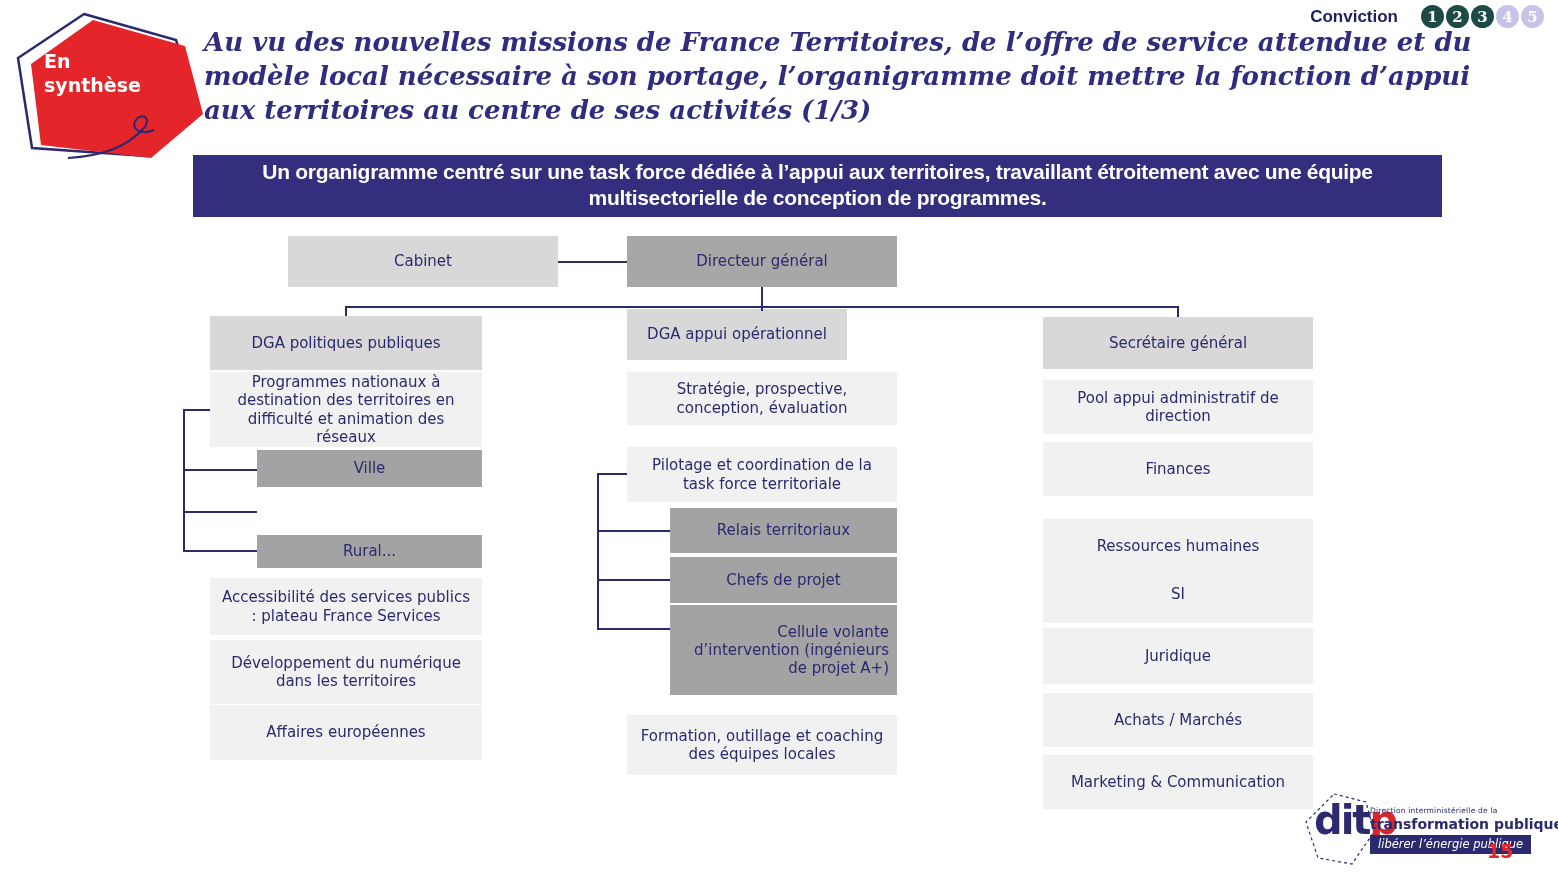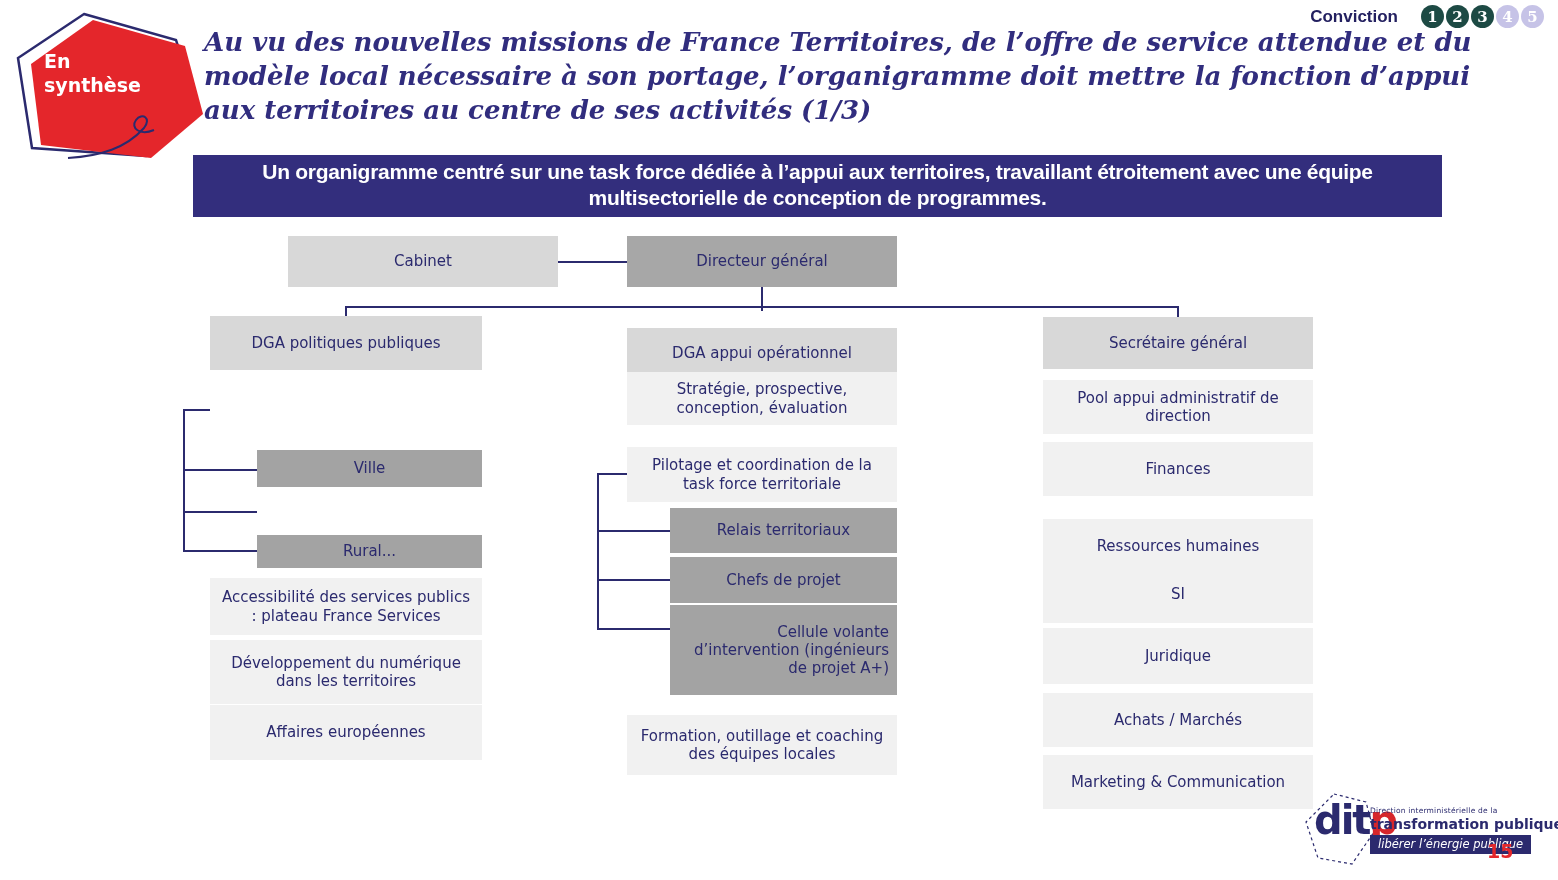--- a/index.html
+++ b/index.html
@@ -86,27 +86,28 @@
   </div>
 
   <div class="title">Au vu des nouvelles missions de France Territoires, de l’offre de service attendue et du modèle local nécessaire à son portage,  l’organigramme doit mettre la fonction d’appui aux territoires au centre de ses activités (1/3)</div>
 
   <div class="banner">Un organigramme centré sur une task force dédiée à l’appui aux territoires, travaillant étroitement avec une équipe multisectorielle de conception de programmes.</div>
 
   <div class="ob g-med" style="left:288px;top:236px;width:270px;height:51px">Cabinet</div>
   <div class="ob g-dark" style="left:627px;top:236px;width:270px;height:51px">Directeur général</div>
 
   <div class="ob g-med" style="left:210px;top:316px;width:272px;height:54px">DGA politiques publiques</div>
+  <div class="ob g-light" style="left:210px;top:372px;width:272px;height:75px">Programmes nationaux à destination des territoires en difficulté  et animation des réseaux</div>
   <div class="ob purple" style="left:257px;top:450px;width:225px;height:37px">Ville</div>
   <div class="ob purple" style="left:257px;top:535px;width:225px;height:33px">Rural...</div>
   <div class="ob g-light" style="left:210px;top:578px;width:272px;height:57px">Accessibilité des services publics : plateau France Services</div>
   <div class="ob g-light" style="left:210px;top:640px;width:272px;height:64px">Développement du numérique dans les territoires</div>
   <div class="ob g-light" style="left:210px;top:705px;width:272px;height:55px">Affaires européennes</div>
 
-  <div class="ob g-med" style="left:627px;top:328px;width:270px;height:51px">DGA appui opérationnel</div>
+  <div class="ob g-med" style="left:627px;top:309px;width:220px;height:51px">DGA appui opérationnel</div>
   <div class="ob g-light" style="left:627px;top:372px;width:270px;height:53px">Stratégie, prospective, conception, évaluation</div>
   <div class="ob g-light" style="left:627px;top:447px;width:270px;height:55px">Pilotage et coordination de la task force territoriale</div>
   <div class="ob purple" style="left:670px;top:508px;width:227px;height:45px">Relais territoriaux</div>
   <div class="ob purple" style="left:670px;top:557px;width:227px;height:46px">Chefs de projet</div>
   <div class="ob purple" style="left:670px;top:605px;width:227px;height:90px">Cellule volante d’intervention (ingénieurs de projet A+)</div>
   <div class="ob g-light" style="left:627px;top:715px;width:270px;height:60px">Formation, outillage et coaching des équipes locales</div>
 
   <div class="ob g-med" style="left:1043px;top:317px;width:270px;height:52px">Secrétaire général</div>
   <div class="ob g-light" style="left:1043px;top:380px;width:270px;height:54px">Pool appui administratif de direction</div>
   <div class="ob g-light" style="left:1043px;top:442px;width:270px;height:54px">Finances</div>

